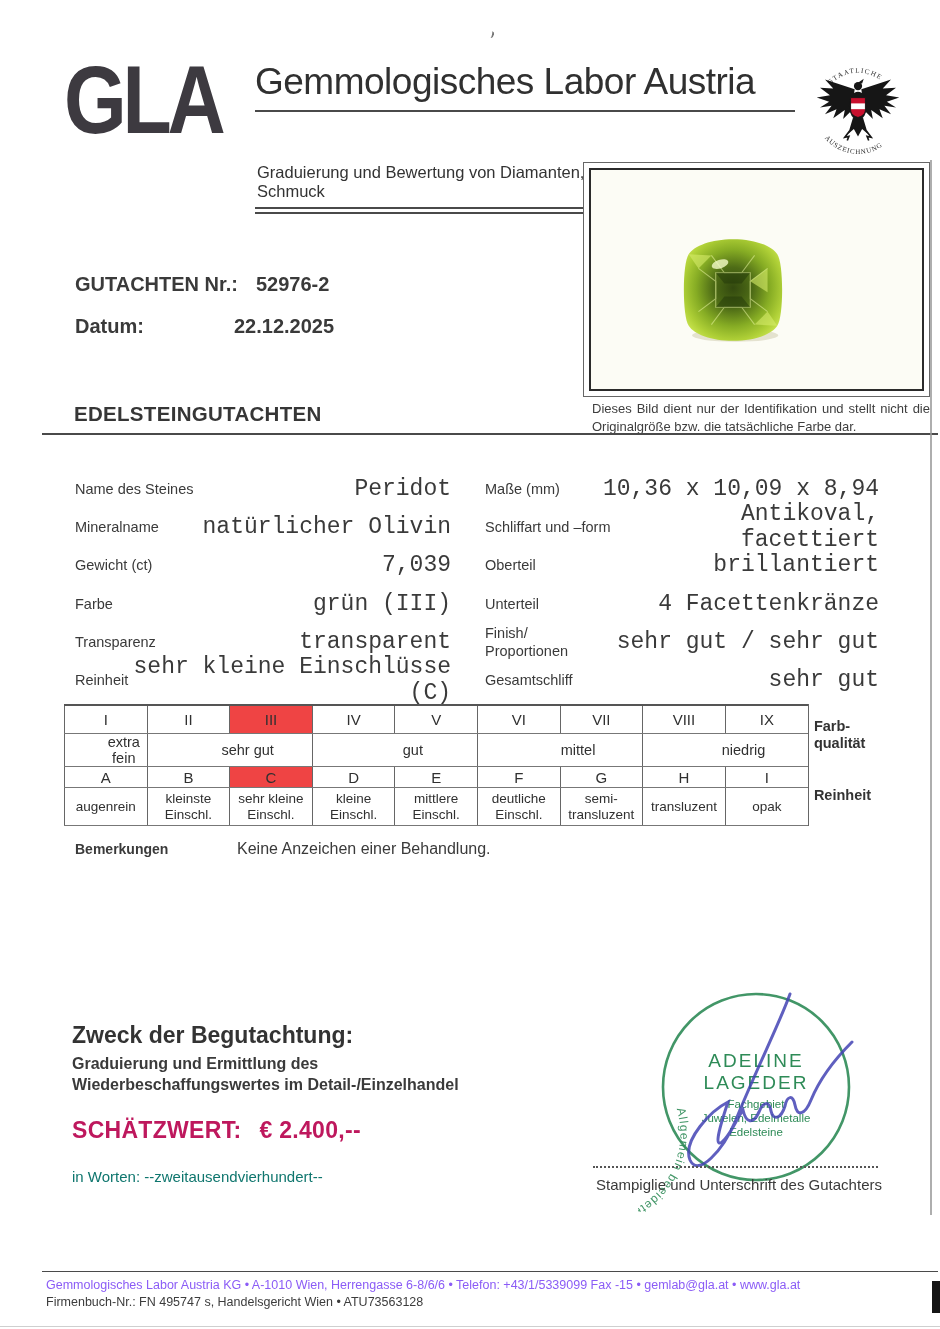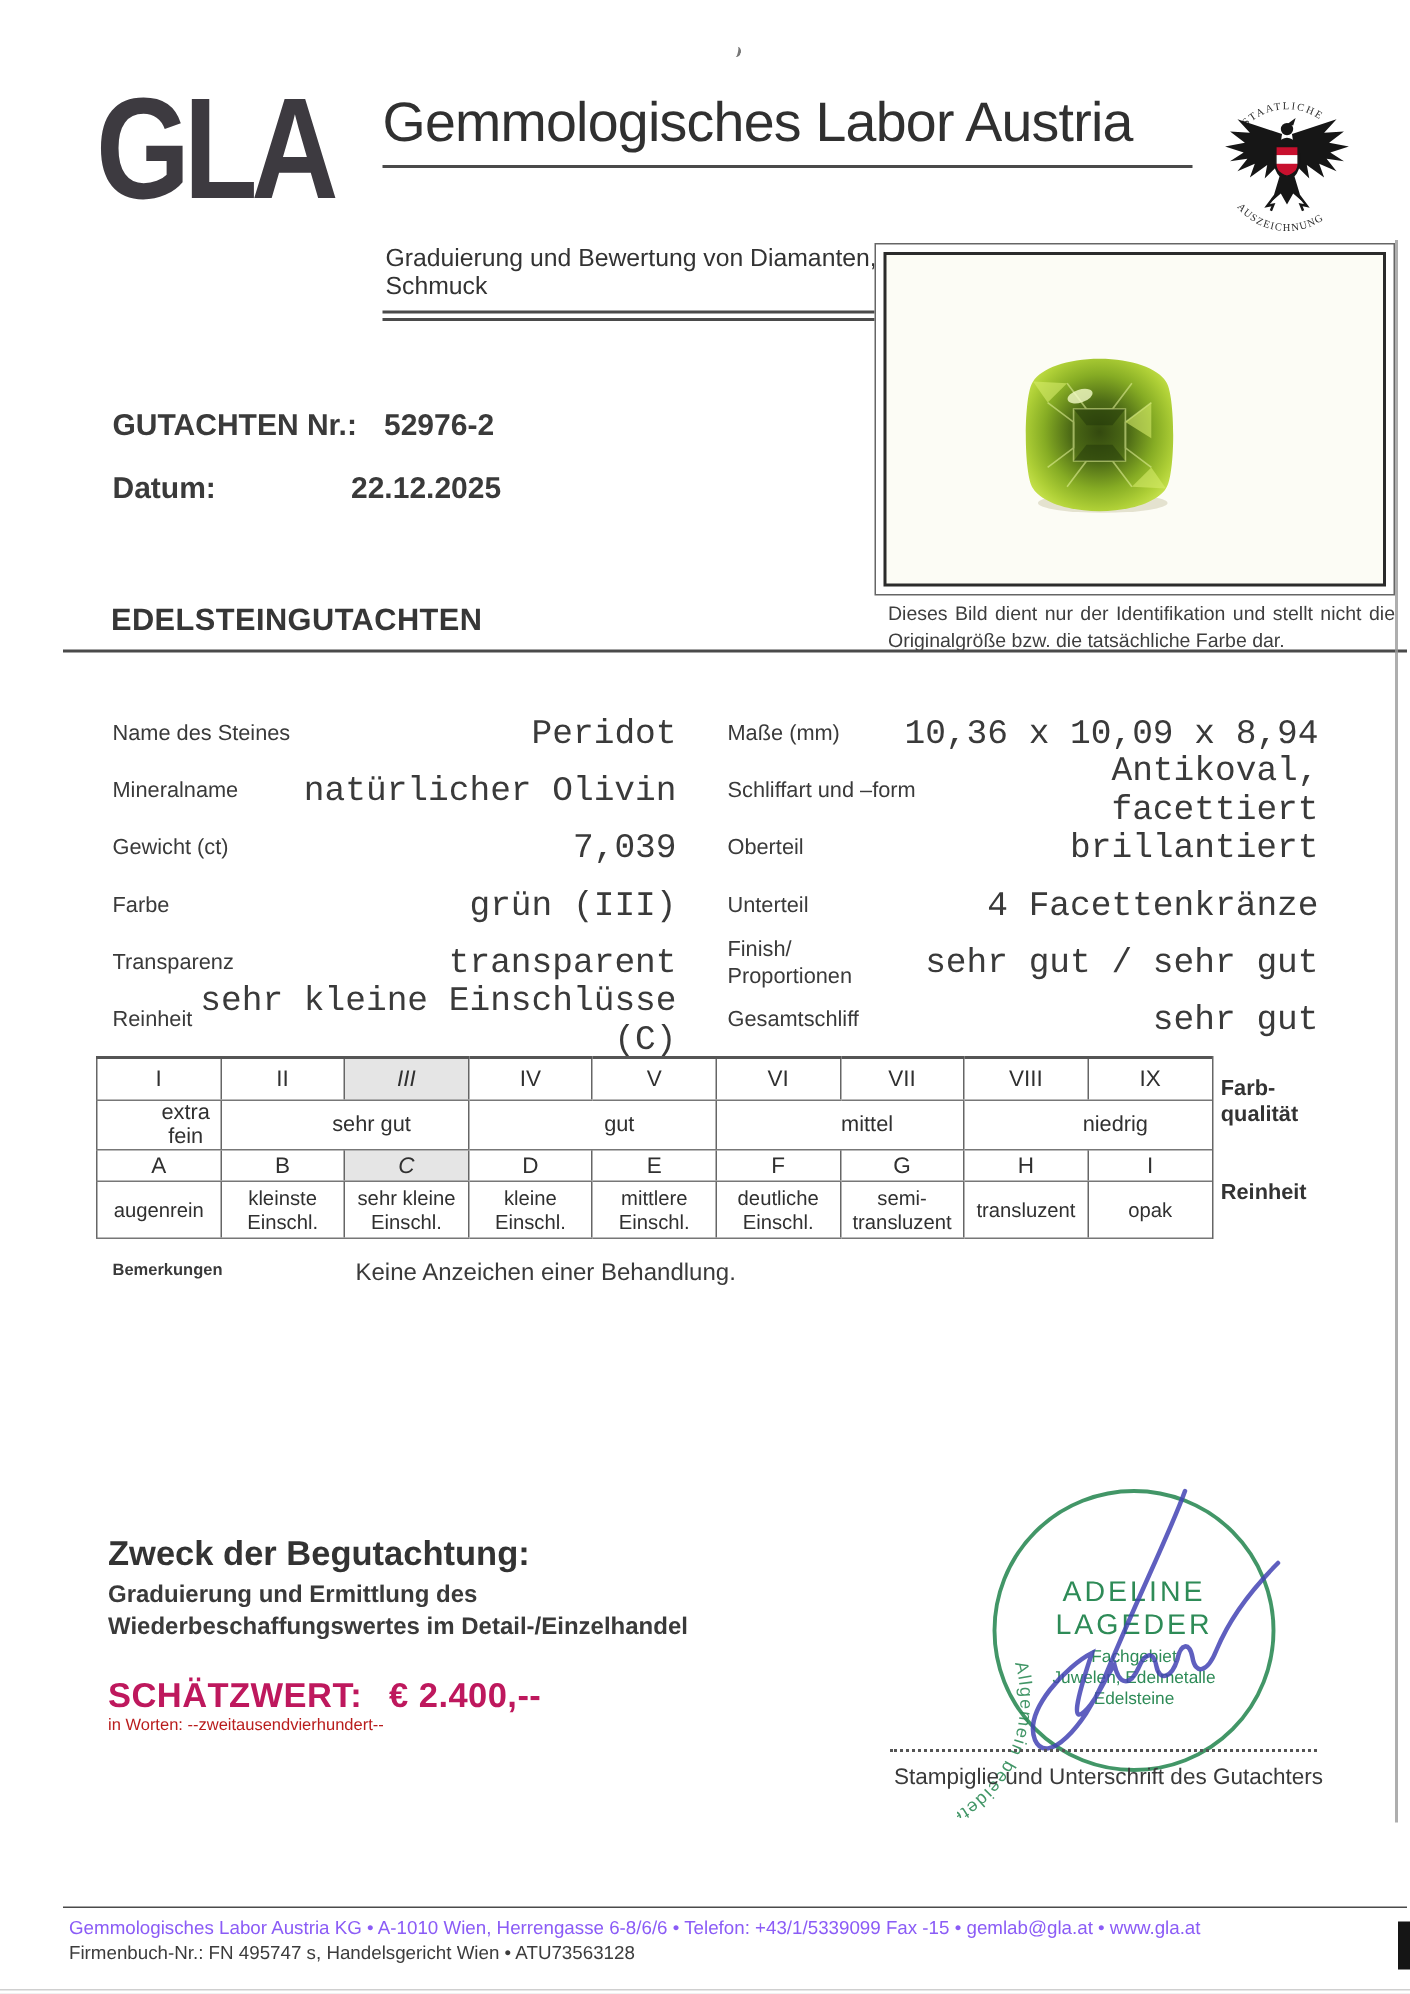--- a/index.html
+++ b/index.html
@@ -48,34 +48,34 @@
   .scale-wrap{left:64px;top:704px;width:816px;display:flex;align-items:stretch;}
   table.scale{border-collapse:collapse;width:774px;table-layout:fixed;border-left:1.5px solid #666;}
   table.scale td{
     text-align:center;vertical-align:middle;border-left:1.5px solid #666;
     font-size:15px;color:#303030;padding:0;
   }
   table.scale tr.r-grades td{border-top:2px solid #555;border-bottom:1.5px solid #777;height:27px;}
   table.scale tr.r-qual td{border-bottom:1.5px solid #777;height:26px;font-size:14.5px;padding-left:36px;}
   table.scale tr.r-letters td{border-bottom:1.5px solid #777;height:20px;}
   table.scale tr.r-desc td{border-bottom:1.5px solid #777;height:37px;font-size:13.5px;line-height:1.15;}
-  td.hl{background:#e5e5e5;font-style:italic;}
+  td.hl{background:#ef4444;}
   .scale-side{width:74px;border-left:1.5px solid #666;display:flex;flex-direction:column;}
   .side-cell{flex:1;display:flex;align-items:center;padding-left:5px;font-size:14.5px;font-weight:bold;color:#333;line-height:1.15;}
 
   
-  .rem-label{left:75px;top:841px;font-size:11px;font-weight:bold;}
+  .rem-label{left:75px;top:841px;font-size:14px;font-weight:bold;}
   .rem-value{left:237px;top:840px;font-size:16px;}
 
   .purpose{left:72px;top:1022px;width:420px;}
   .purp-h{font-size:23px;font-weight:bold;color:#333;}
   .purp-l{font-size:16px;font-weight:bold;color:#3a3a3a;line-height:1.3;}
   .value-row{margin-top:21px;display:flex;gap:18px;align-items:baseline;}
   .val-label,.val-value{font-size:23px;font-weight:bold;color:#be185d;letter-spacing:.3px;}
-  .in-words{font-size:11px;color:#b91c1c;}
+  .in-words{margin-top:24px;font-size:15px;color:#0f766e;}
 
   
   .stamp{left:638px;top:972px;}
   .sig-rule{left:593px;top:1166px;width:285px;border-top:2px dotted #555;}
   .sig-caption{left:596px;top:1176px;font-size:15px;color:#3a3a3a;}
 
   
   .foot-rule{left:42px;top:1271px;width:896px;border-top:1.5px solid #4a4a4a;}
   .foot1{left:46px;top:1278px;font-size:12.5px;color:#8b5cf6;}
   .foot2{left:46px;top:1295px;font-size:12.5px;color:#3c3c3c;}

